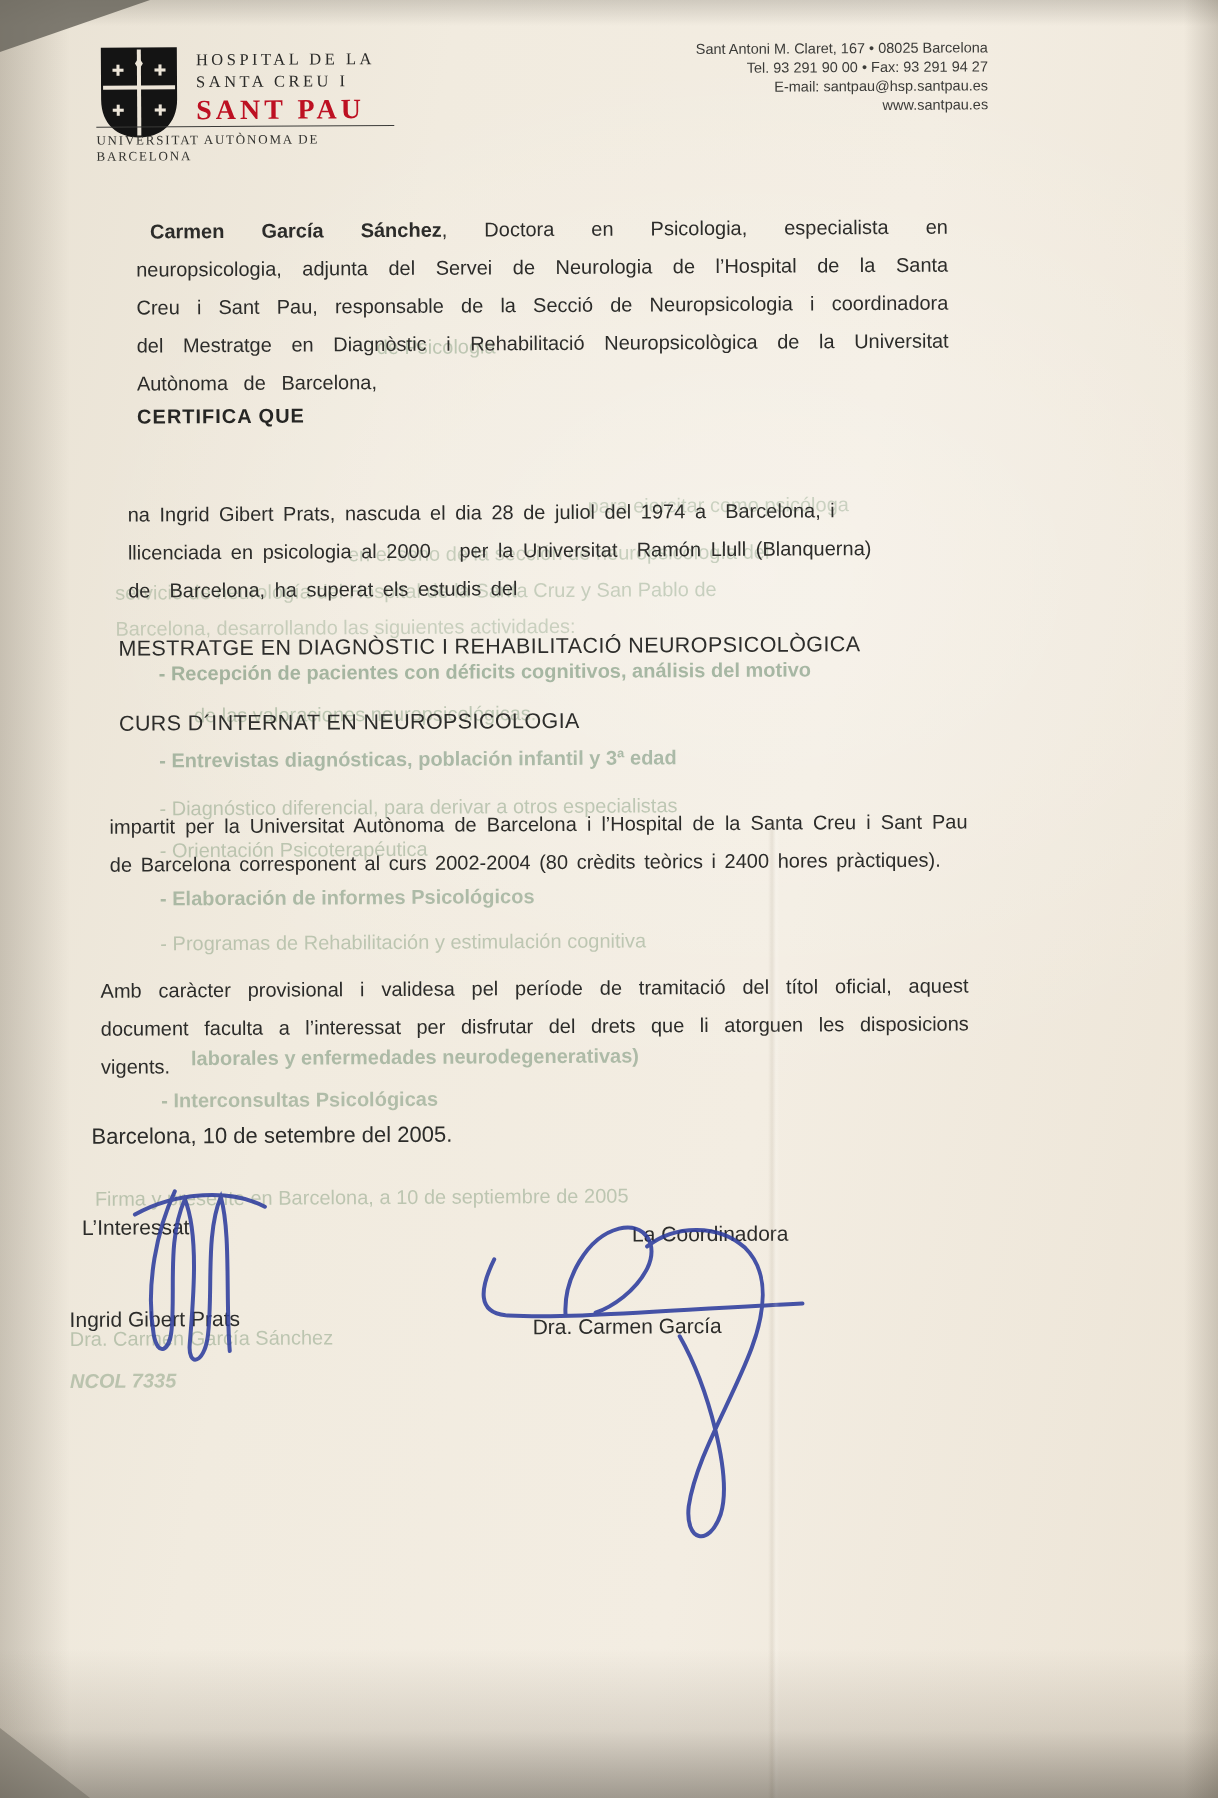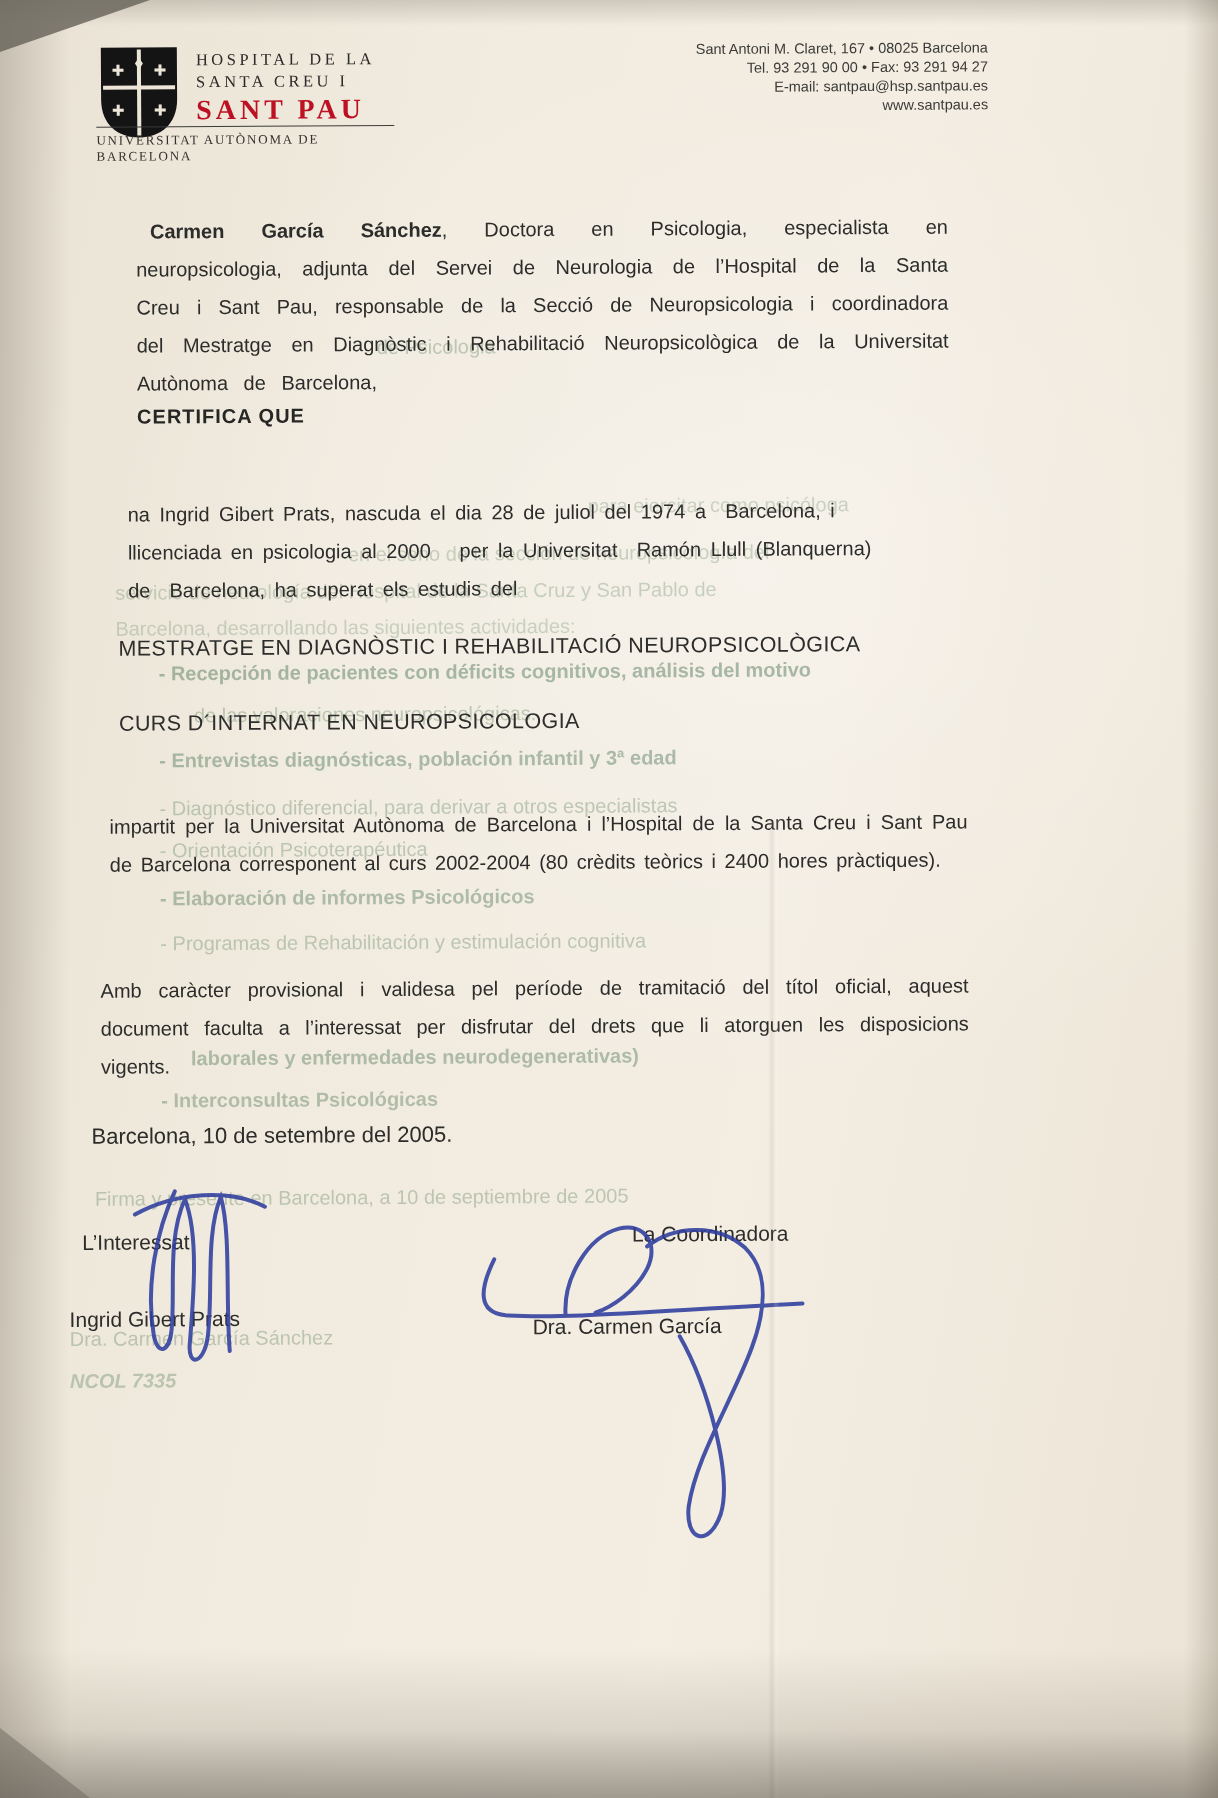--- a/index.html
+++ b/index.html
@@ -47,21 +47,21 @@
   .p1{left:135px;top:193px;width:812px;text-indent:14px;word-spacing:10px;}
   .certifica{position:absolute;left:135px;top:406px;font-size:20px;font-weight:bold;
     letter-spacing:1px;color:#262624;}
   .p2{left:125px;top:476px;width:845px;text-align:left;white-space:pre-wrap;word-spacing:4px;}
   .title-line{position:absolute;font-size:21.5px;color:#2d2d2b;letter-spacing:.4px;white-space:nowrap;}
   .t1{left:115px;top:637px;}
   .t2{left:115px;top:712px;}
   .p3{left:105px;top:788px;width:858px;word-spacing:3px;}
   .p4{left:95px;top:952px;width:868px;word-spacing:5px;}
   .dateline{position:absolute;left:85px;top:1124px;font-size:22px;color:#2c2c2a;}
-  .role-left{position:absolute;left:75px;top:1216px;font-size:21px;color:#2c2c2a;margin-top:15px;}
+  .role-left{position:absolute;left:75px;top:1216px;font-size:21px;color:#2c2c2a;}
   .role-right{position:absolute;left:625px;top:1226px;font-size:21px;color:#2c2c2a;}
   .name-left{position:absolute;left:62px;top:1308px;font-size:21px;color:#2c2c2a;}
   .name-right{position:absolute;left:525px;top:1318px;font-size:21px;color:#2c2c2a;}
 
   
   .ghost{position:absolute;font-size:20px;color:rgba(84,122,84,.34);white-space:nowrap;}
   .ghost:nth-child(1){left:375px;top:338px;}
   .ghost:nth-child(2){left:585px;top:498px;opacity:.8;}
   .ghost:nth-child(3){left:345px;top:545px;opacity:.85;}
   .ghost:nth-child(4){left:112px;top:582px;opacity:.85;}

